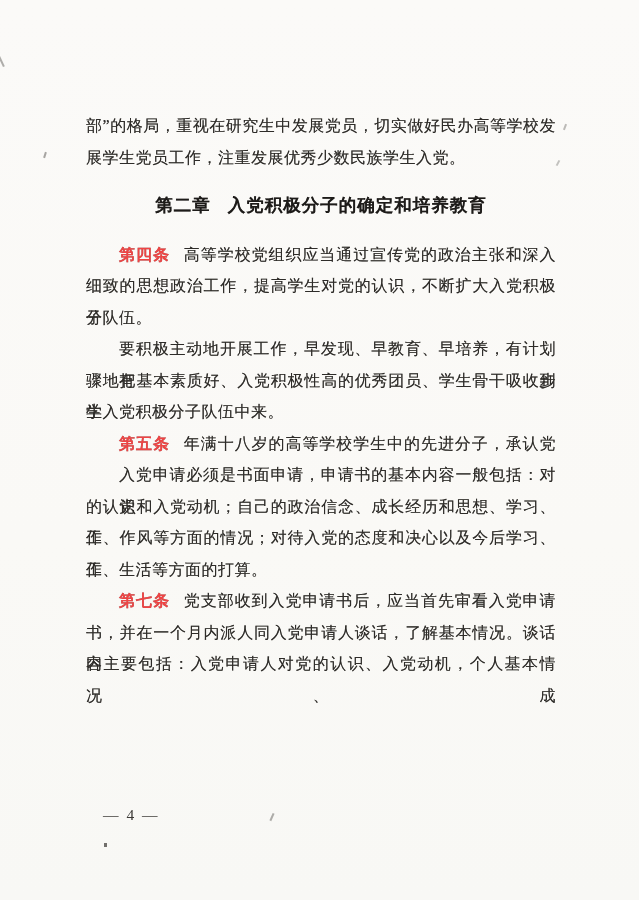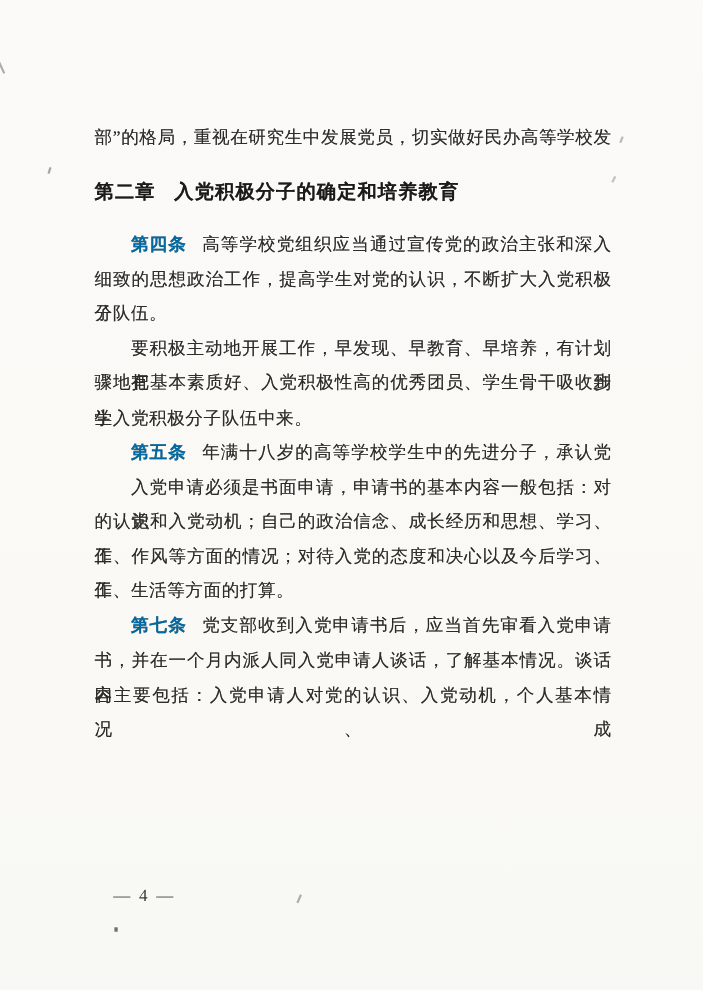--- a/index.html
+++ b/index.html
@@ -43,23 +43,24 @@
     text-align-last: justify;
     text-justify: inter-character;
   }
   .indent {
     padding-left: 33px;
   }
   .term {
     font-family: Liberation Sans, sans-serif;
     font-weight: 700;
     margin-right: 14px;
-    color: #0369a1;
+    color: #ef4444;
   }
   .chapter-heading {
+    text-align: center;
     font-family: "Liberation Sans", "DejaVu Sans", sans-serif;
     font-weight: 700;
     font-size: 17.5px;
     line-height: 31.5px;
     color: #1d1b19;
     margin: 17px 0;
     letter-spacing: 1px;
     text-shadow: 0 0 0.5px rgba(20, 18, 16, 0.6);
   }
   .chapter-number {
@@ -136,20 +137,21 @@
   <div class="artifact artifact-tick-left"></div>
   <div class="artifact artifact-tick-r1"></div>
   <div class="artifact artifact-tick-r2"></div>
   <div class="artifact artifact-slash-bottom"></div>
   <div class="artifact artifact-dot-bottom"></div>
 
   <div class="doc">
 
     <div class="para">
       <div class="line just"><span>部”的格局，重视在研究生中发展党员，切实做好民办高等学校发</span></div>
+      <div class="line"><span>展学生党员工作，注重发展优秀少数民族学生入党。</span></div>
     </div>
 
     <div class="chapter-heading">
       <span class="chapter-number">第二章</span><span>入党积极分子的确定和培养教育</span>
     </div>
 
     <div class="para">
       <div class="line just indent"><b class="term">第四条</b><span>高等学校党组织应当通过宣传党的政治主张和深入</span></div>
       <div class="line just"><span>细致的思想政治工作，提高学生对党的认识，不断扩大入党积极分</span></div>
       <div class="line"><span>子队伍。</span></div>

